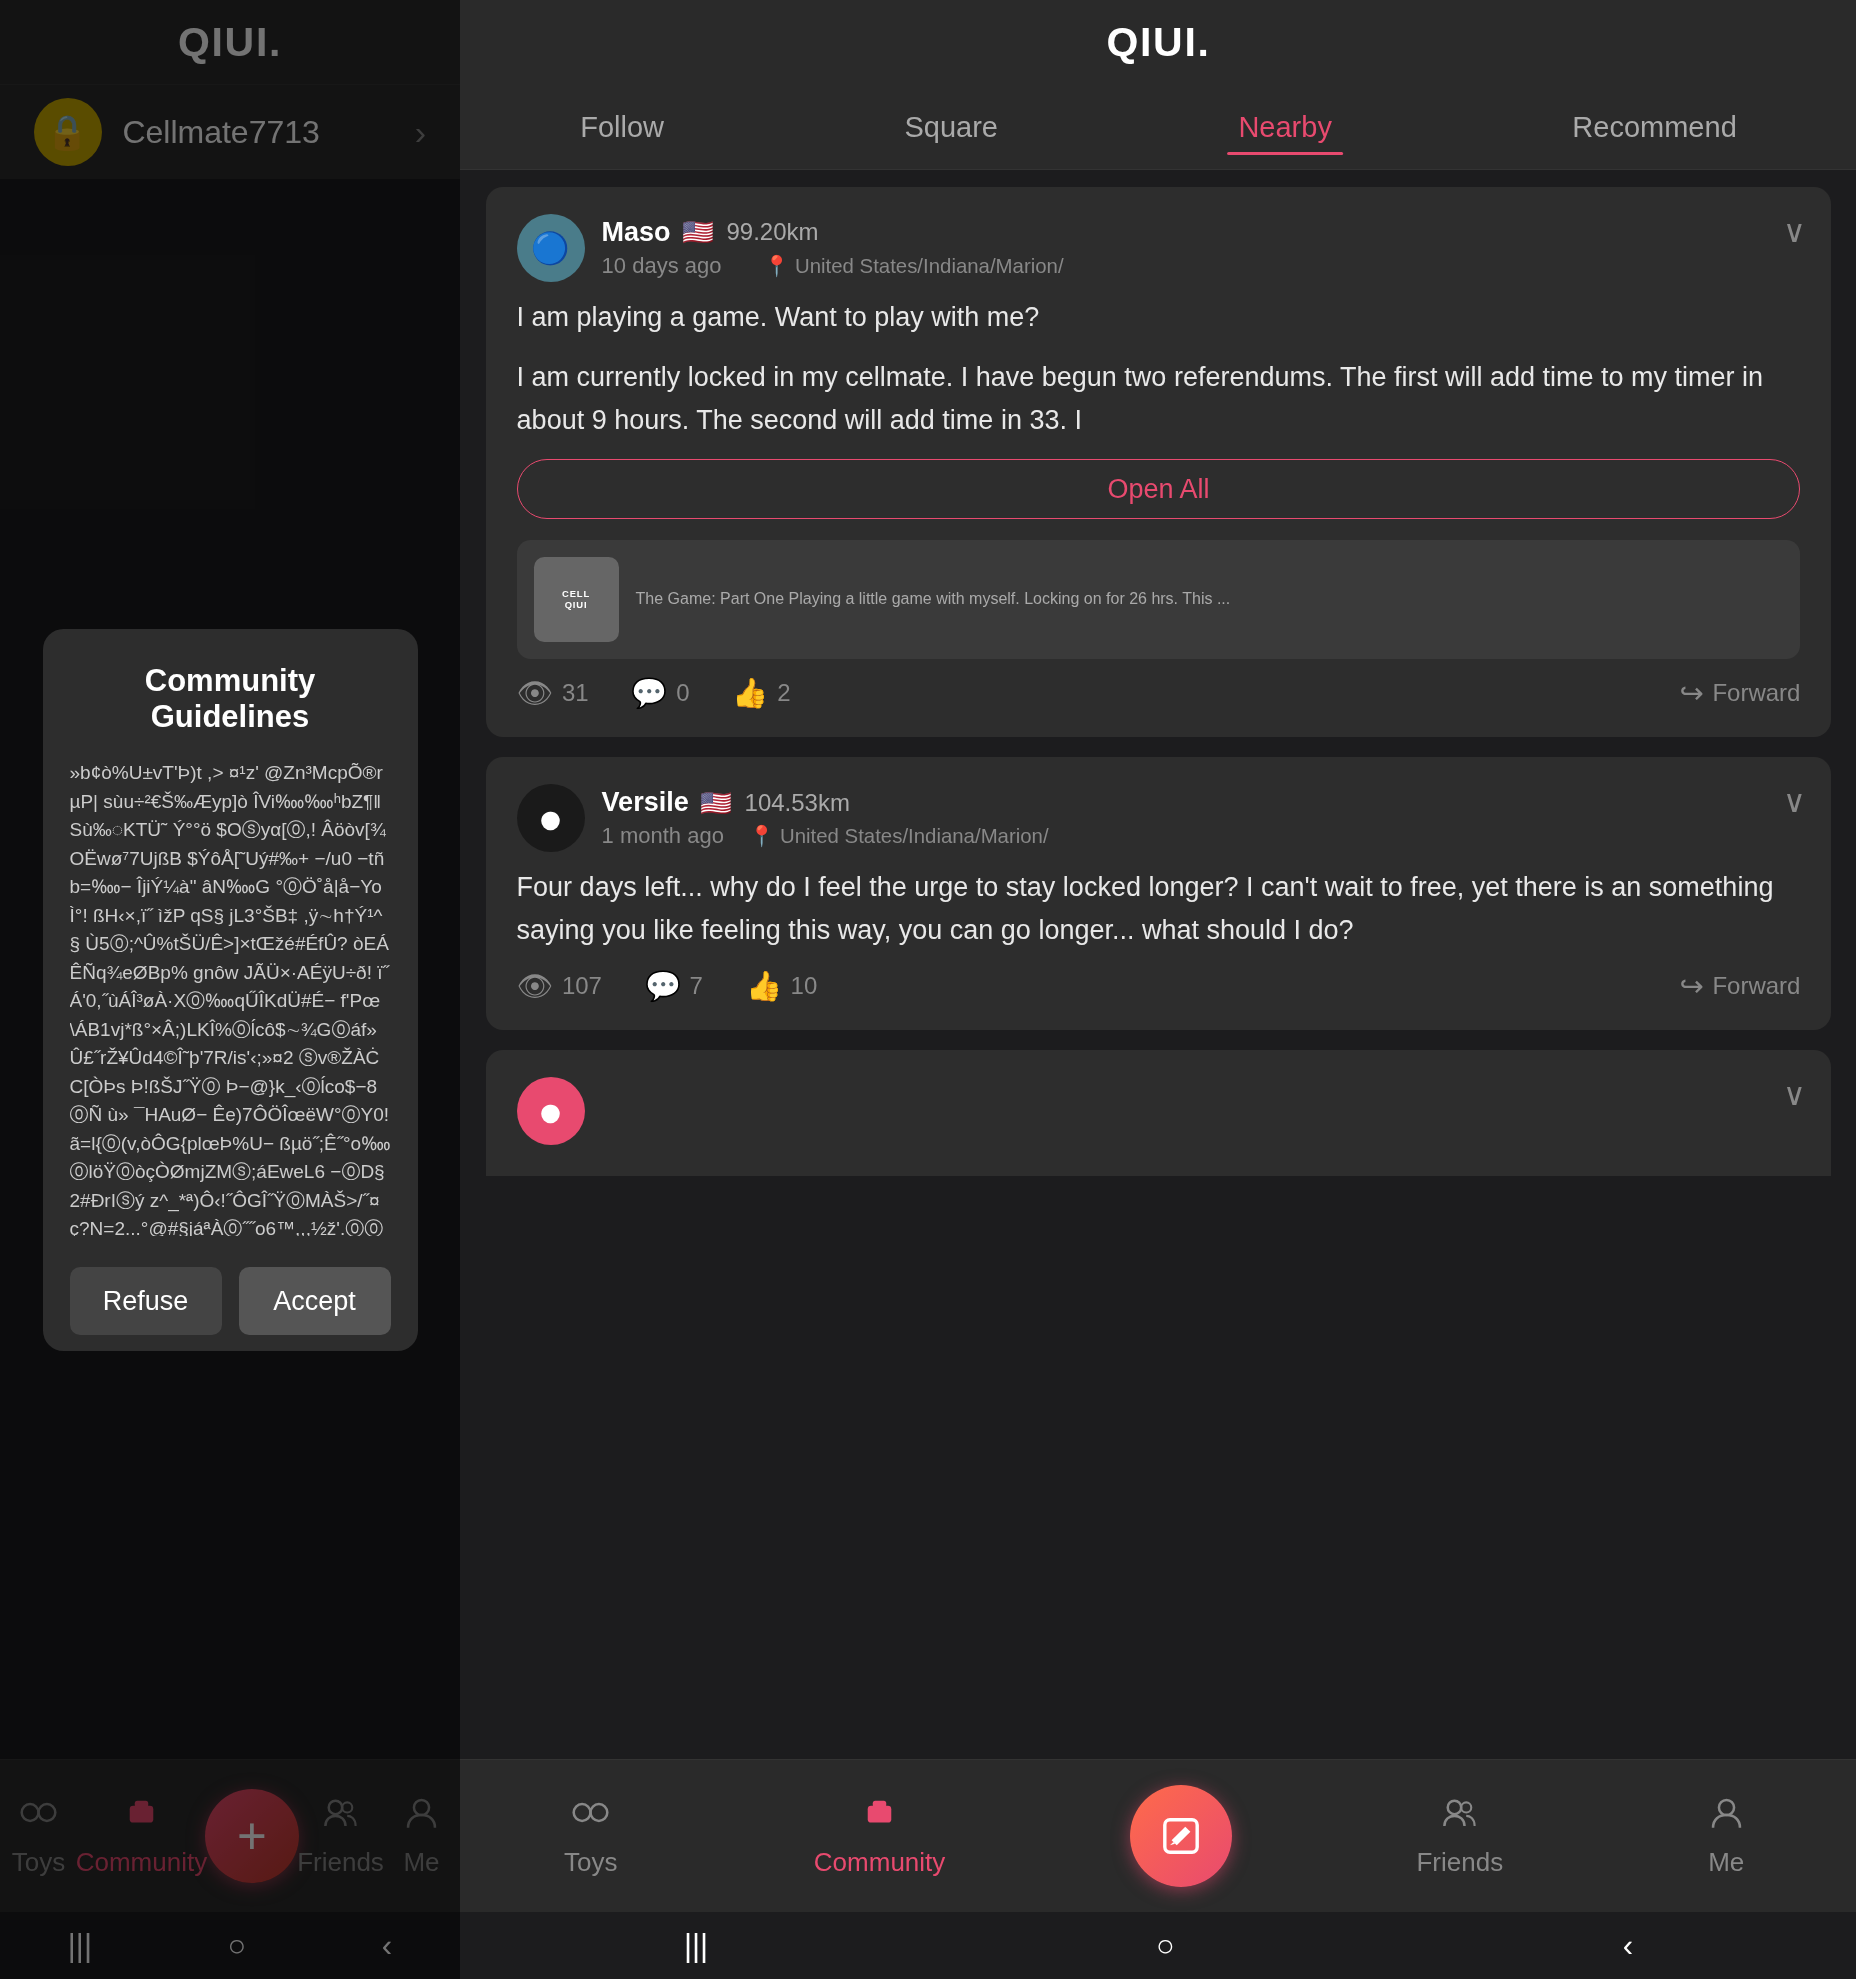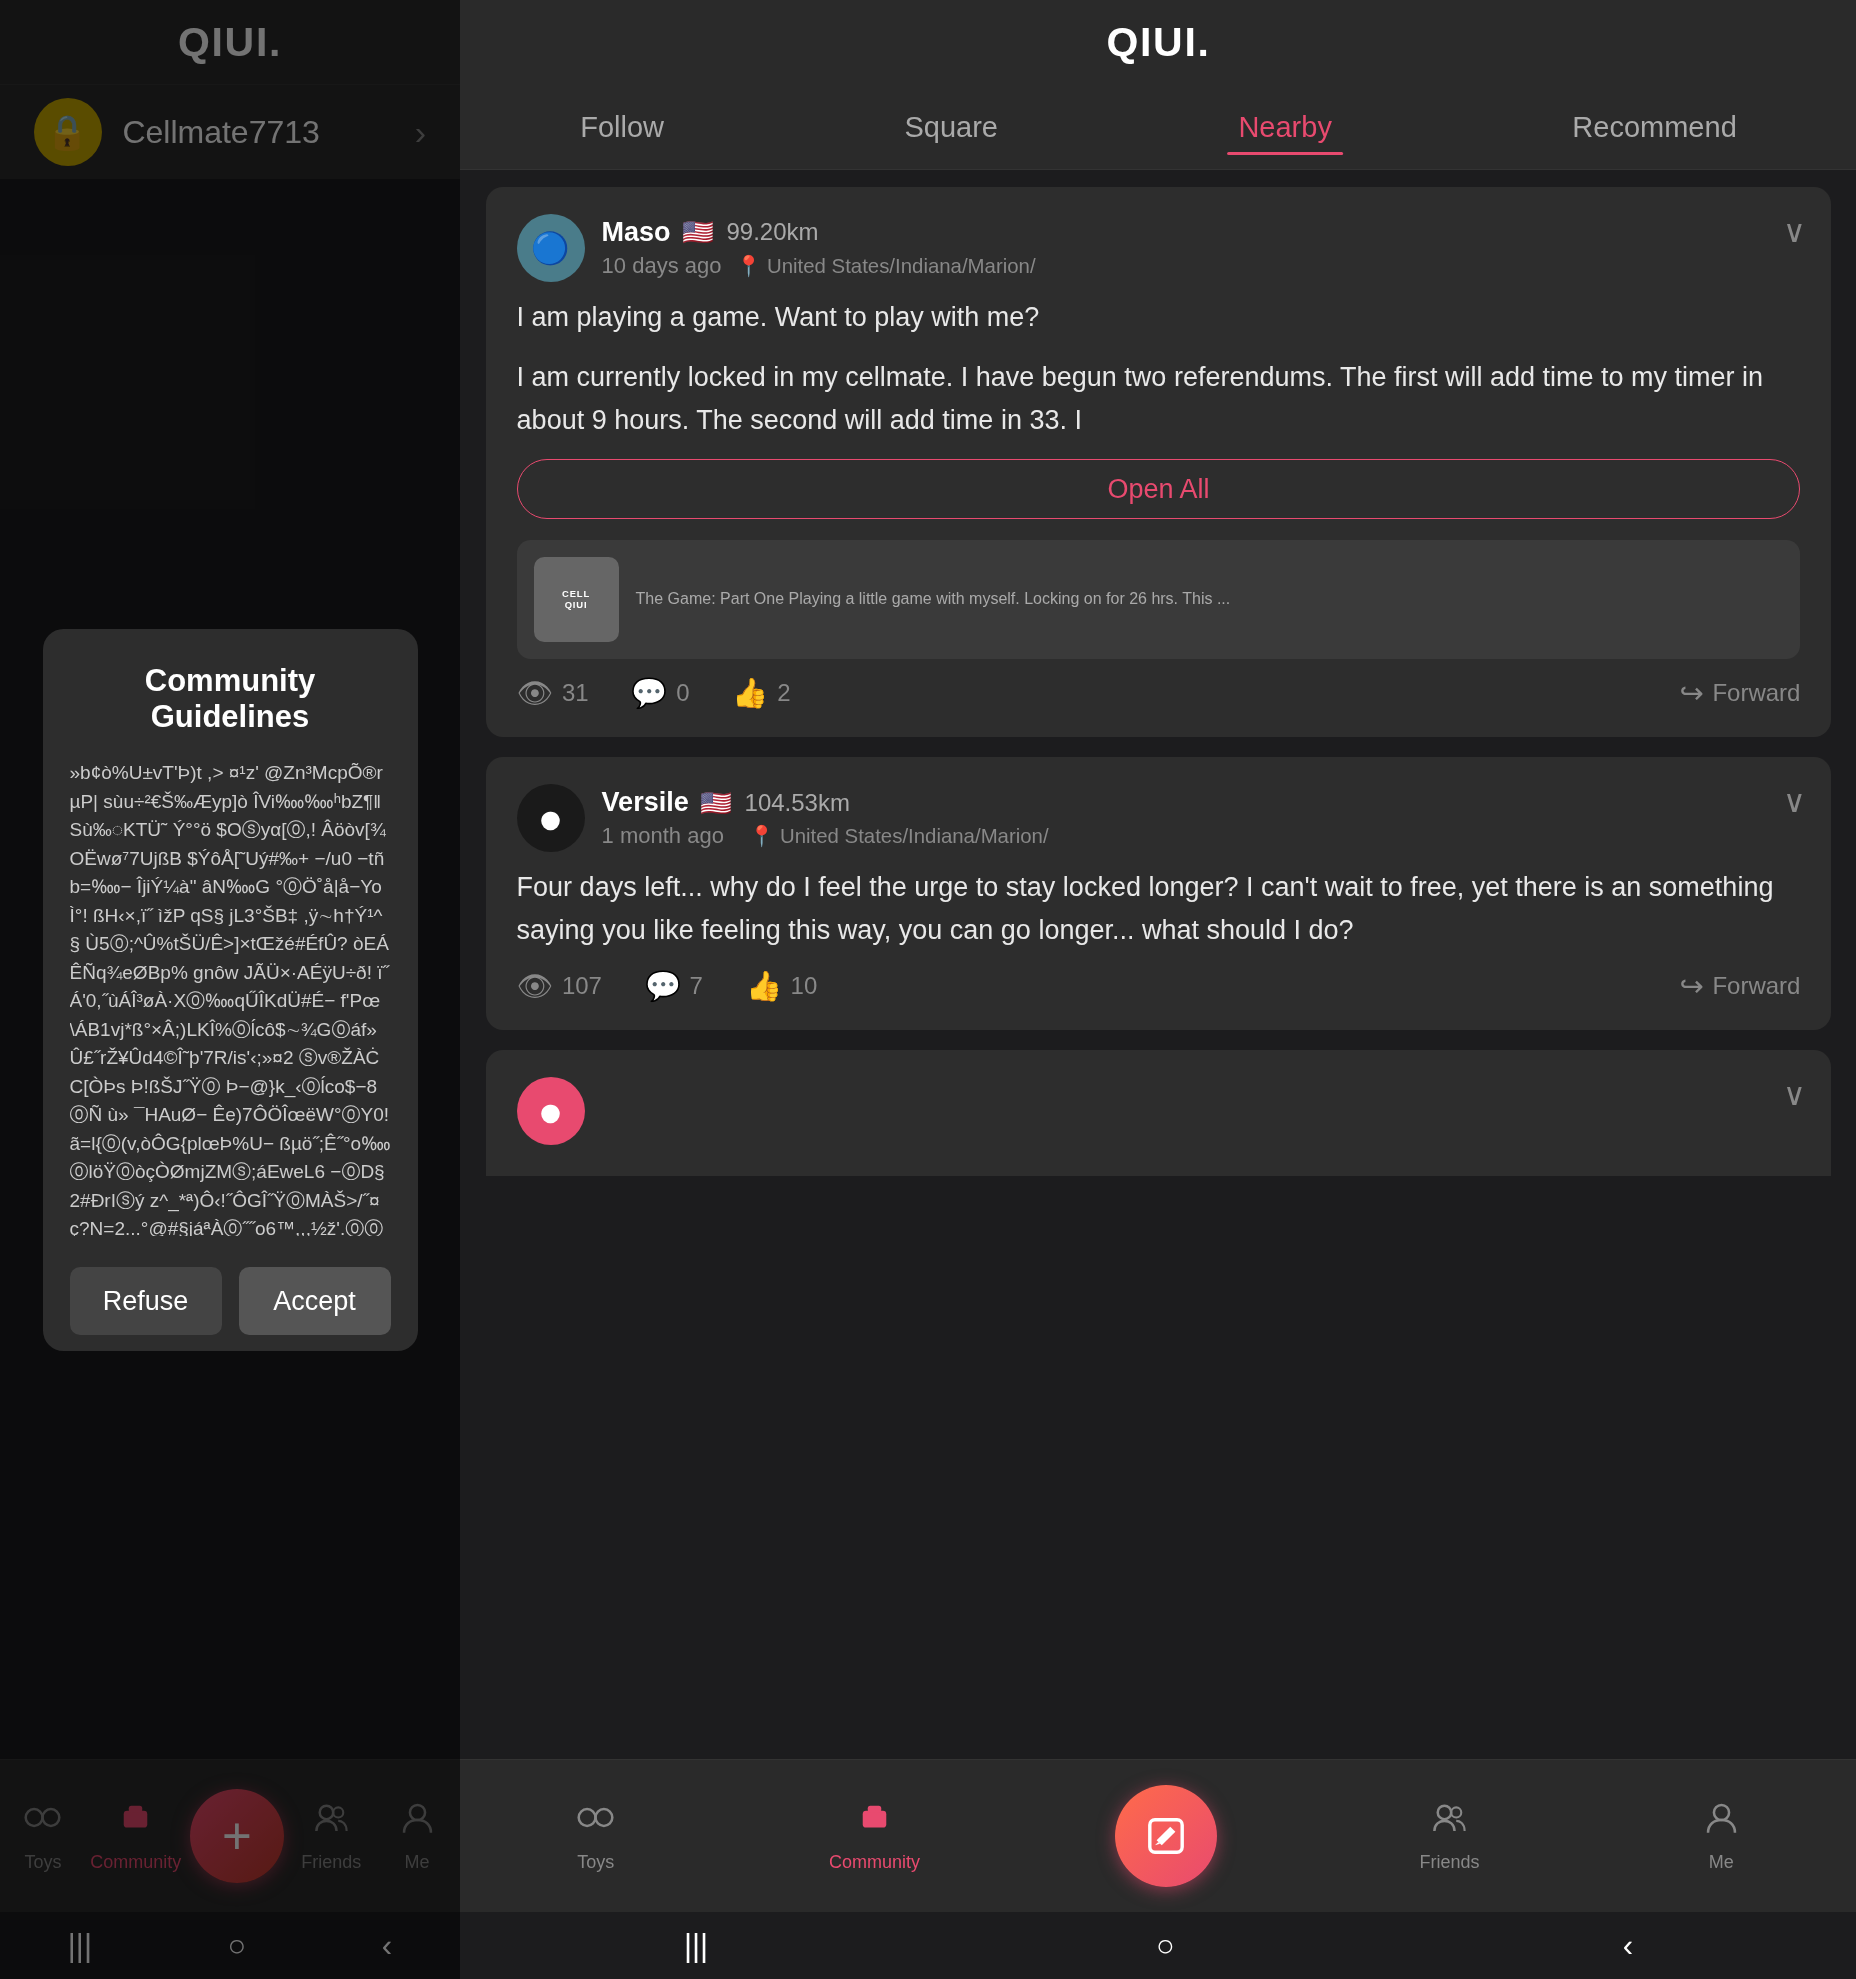--- a/index.html
+++ b/index.html
@@ -161,21 +161,21 @@
       gap: 6.8px;
       cursor: pointer;
       min-width: 77px;
     }
 
     .nav-icon {
       font-size: 37px;
     }
 
     .nav-label {
-      font-size: 18px;
+      font-size: 26px;
       color: #888;
     }
 
     .nav-label-active {
       color: #e84a6f;
     }
 
     .nav-center-btn {
       width: 94px;
       height: 94px;
@@ -601,21 +601,21 @@
       <div class="post-header">
         <div class="post-avatar" style="background:#4a7c8a;">
           <span>🔵</span>
         </div>
         <div class="post-meta">
           <div class="post-user-row">
             <span class="post-username">Maso</span>
             <span class="post-flag">🇺🇸</span>
             <span class="post-distance">99.20km</span>
           </div>
-          <div style="display:flex;gap:15px;">
+          <div style="display:flex;gap:43px;">
             <span class="post-time">10 days ago</span>
             <span class="post-location-row">
               <span>📍</span>
               <span>United States/Indiana/Marion/</span>
             </span>
           </div>
         </div>
       </div>
       <div class="post-text">I am playing a game. Want to play with me?</div>
       <div class="post-text">I am currently locked in my cellmate. I have begun two referendums. The first will add time to my timer in about 9 hours. The second will add time in 33. I</div>

